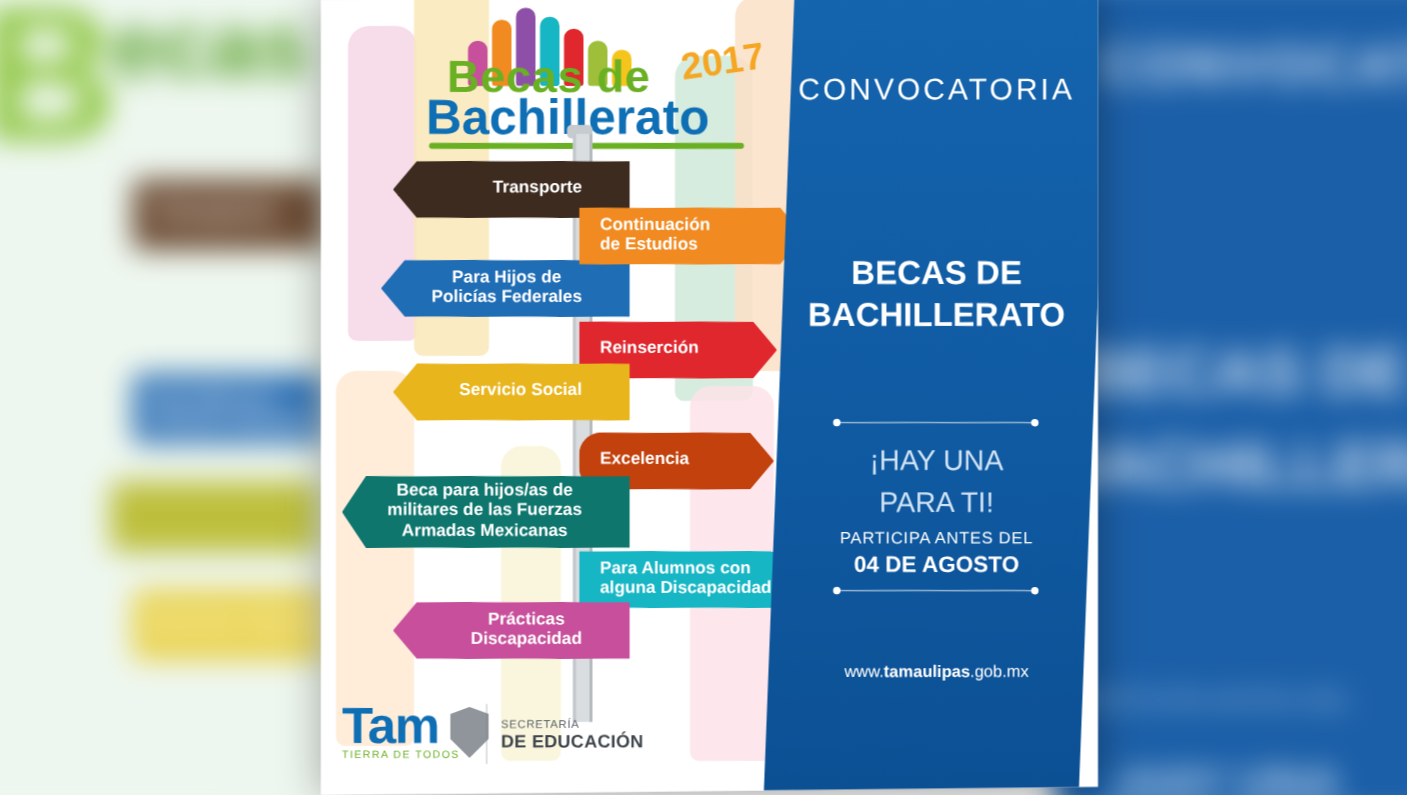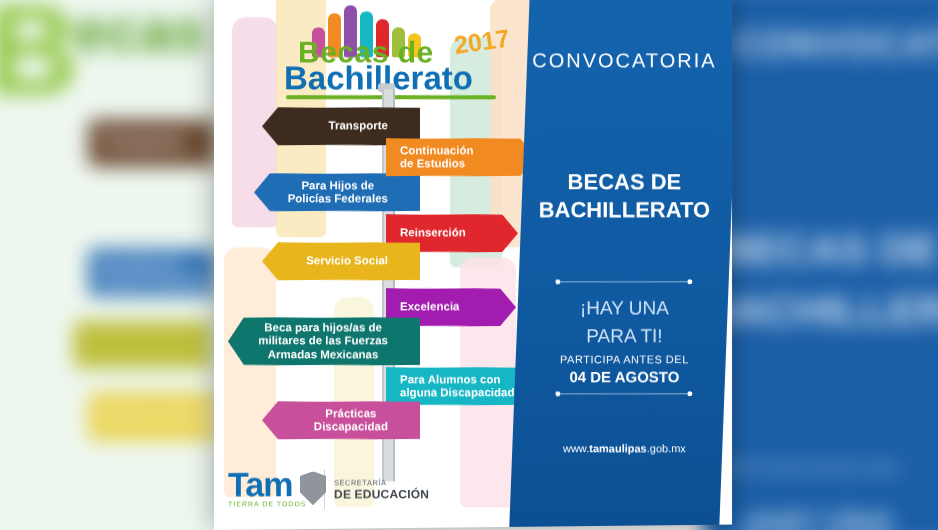--- a/index.html
+++ b/index.html
@@ -209,21 +209,21 @@
       </div>
 
       <div class="sign right arrow-r" style="left:172px;top:217px;width:118px;background:#e0272e;">
         <span>Reinserción</span>
       </div>
 
       <div class="sign left arrow-l" style="left:48px;top:245px;width:126px;background:#e8b51d;">
         <span>Servicio Social</span>
       </div>
 
-      <div class="sign right arrow-r" style="left:172px;top:291px;width:116px;background:#a21caf;">
+      <div class="sign right arrow-r" style="left:172px;top:291px;width:116px;background:#c2410c;border-radius:15px;">
         <span>Excelencia</span>
       </div>
 
       <div class="sign left arrow-l" style="left:14px;top:320px;height:48px;width:160px;background:#0f766e;">
         <div>
           <span>Beca para hijos/as de</span>
           <span>militares de las Fuerzas</span>
           <span>Armadas Mexicanas</span>
         </div>
       </div>

